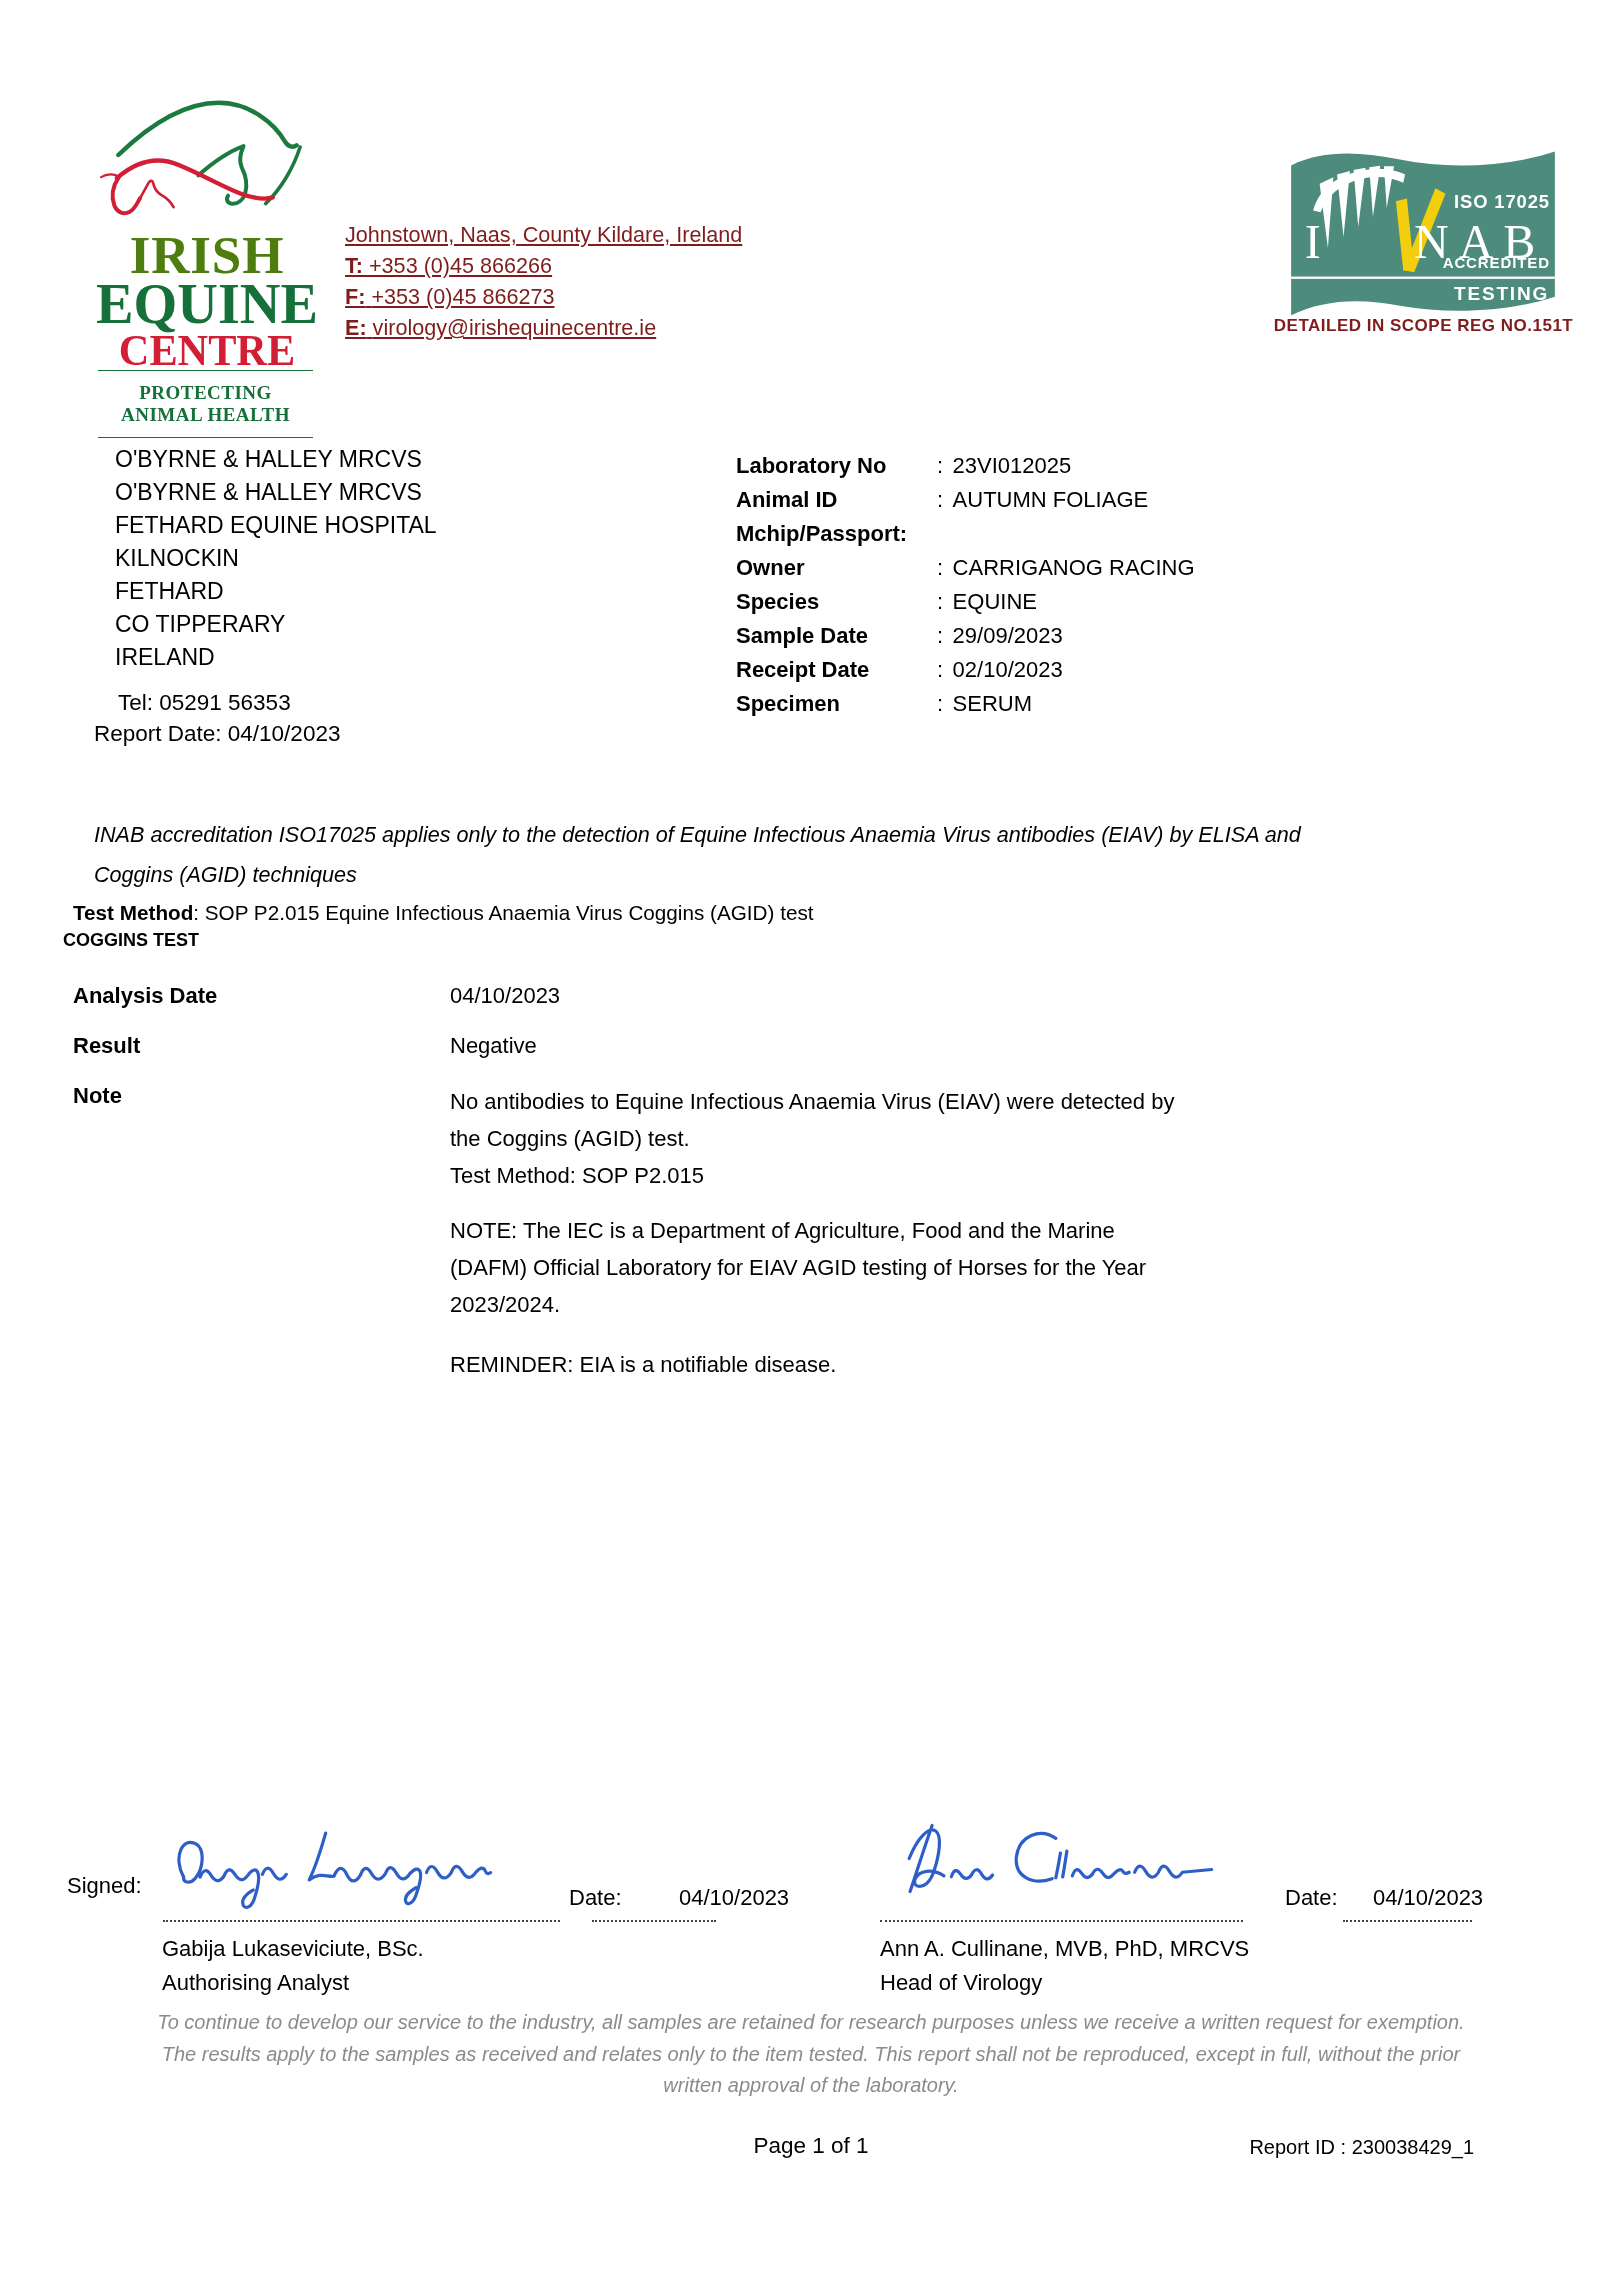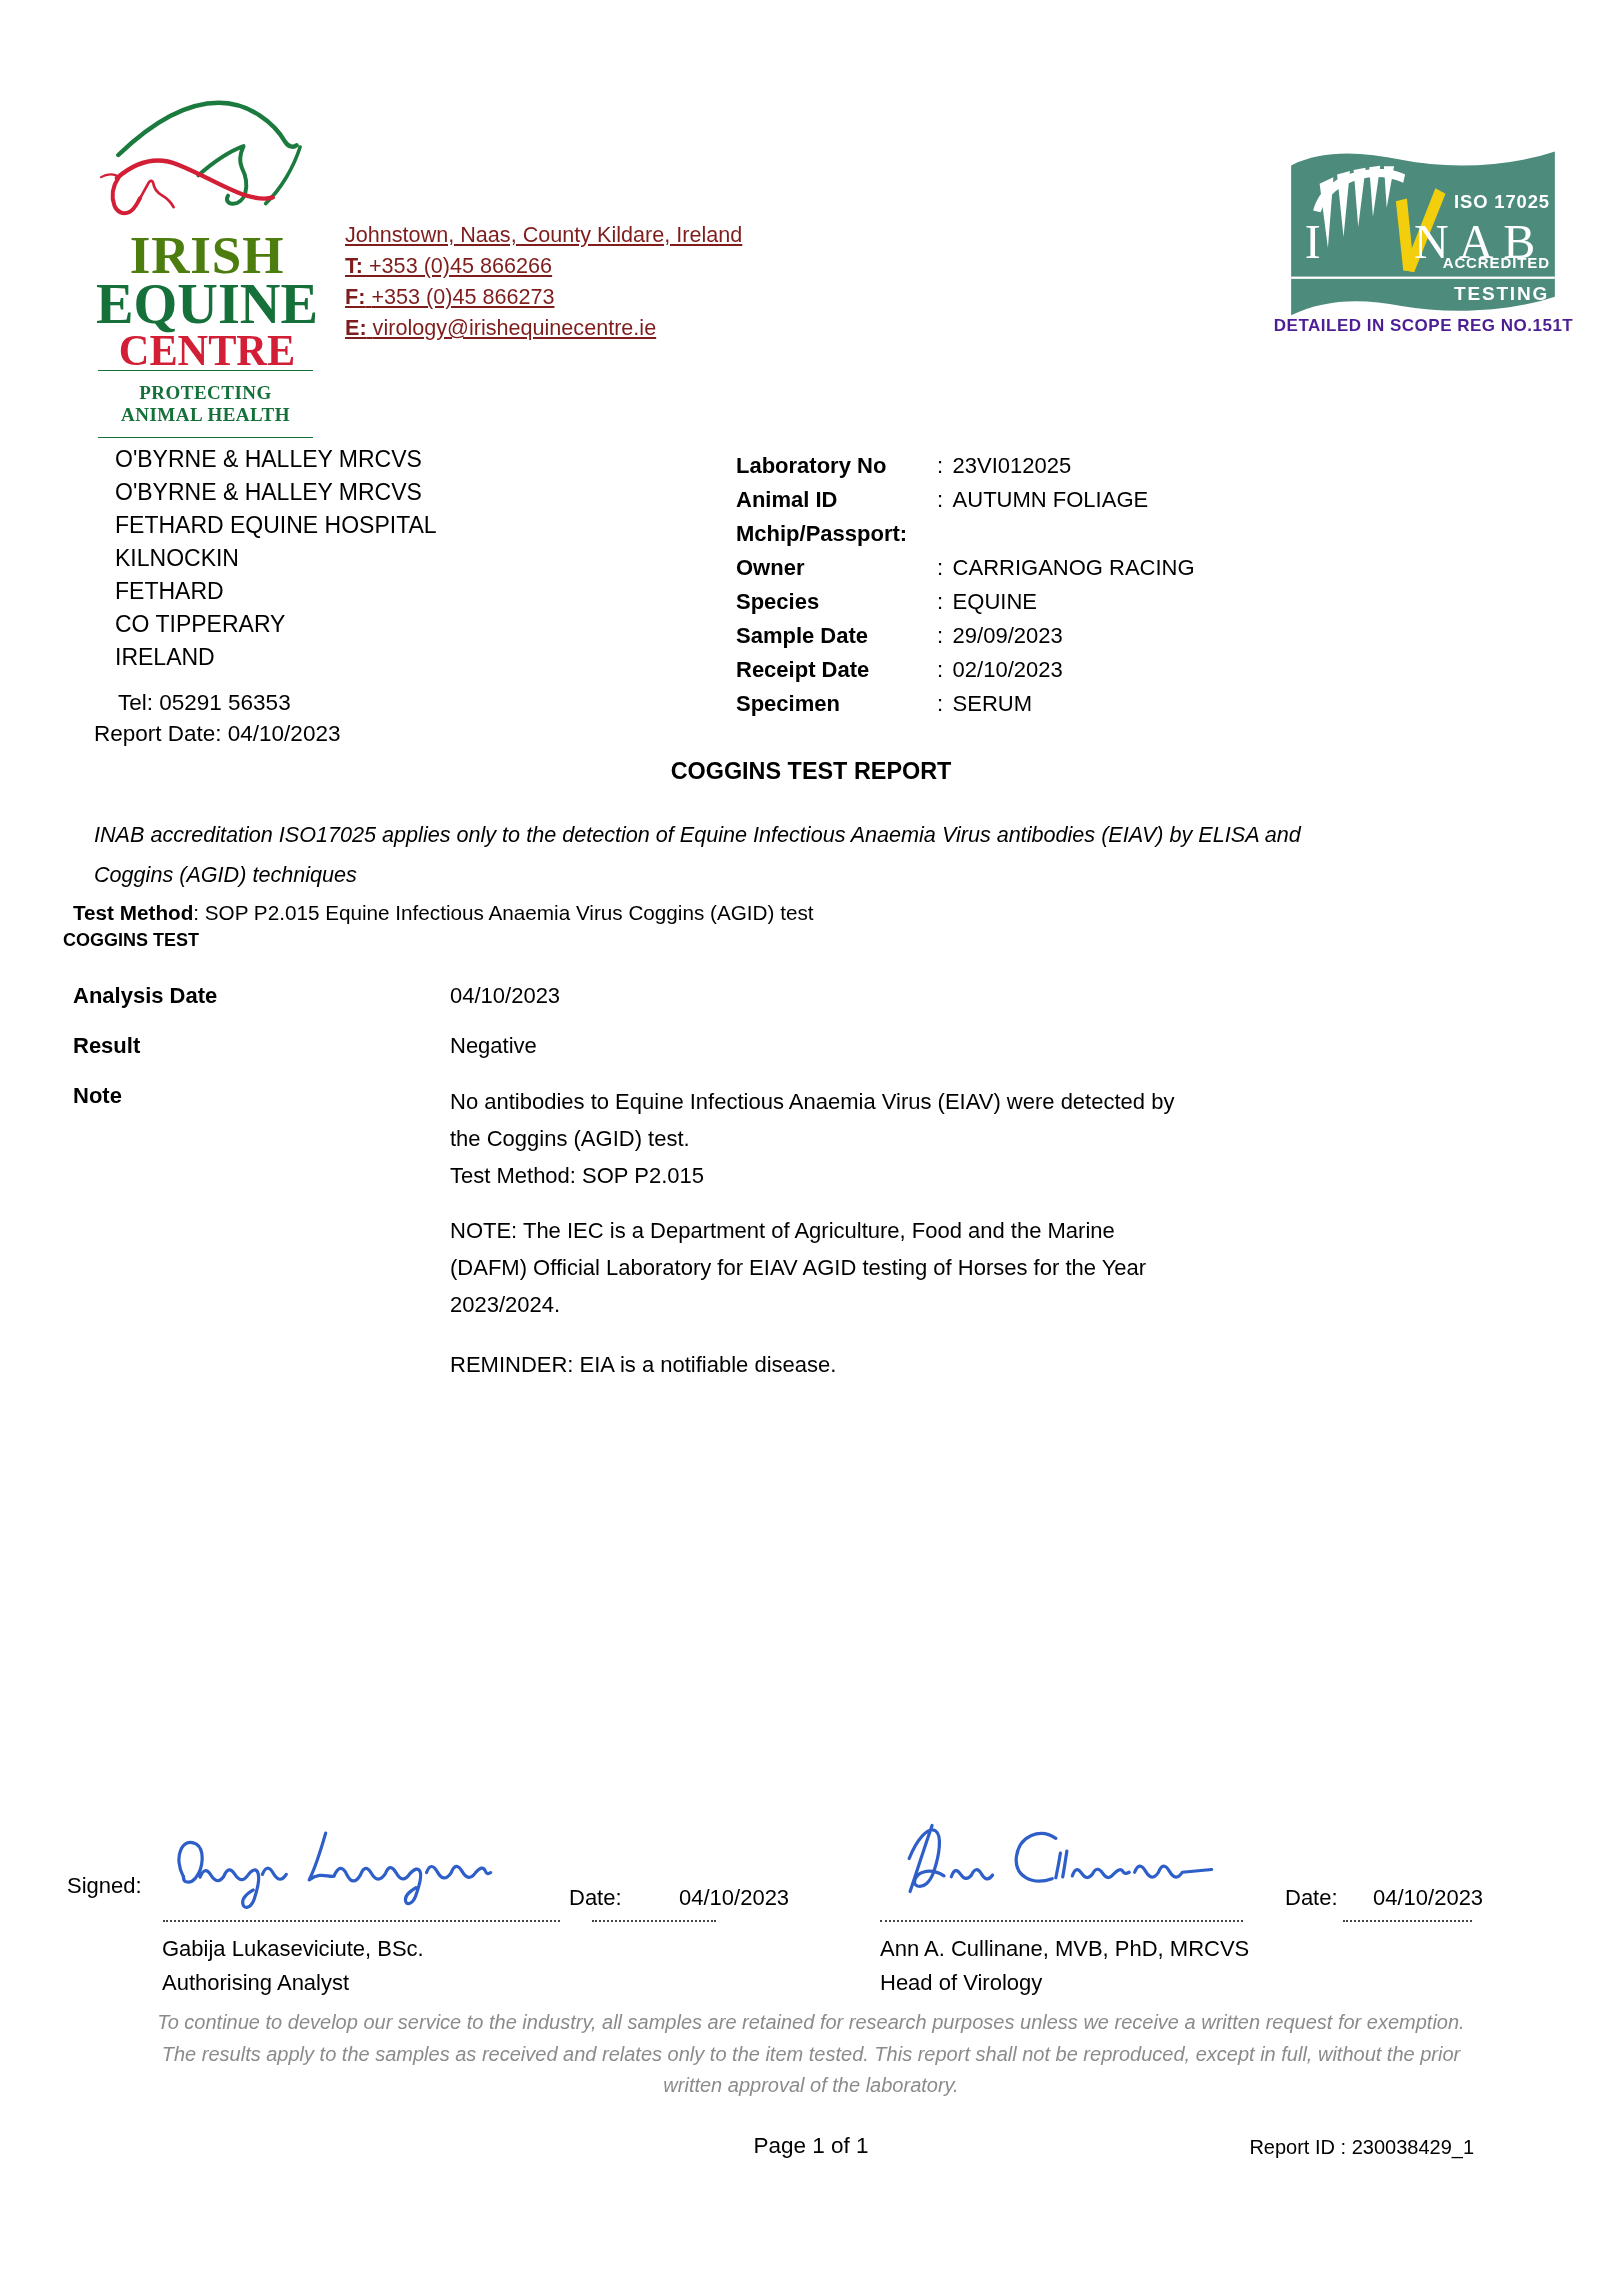--- a/index.html
+++ b/index.html
@@ -24,21 +24,21 @@
 
   
   #badge{left:1291px;top:147px;width:264px;height:170px;}
   #badge .btxt{position:absolute;color:#fff;}
   #badge-iso{left:156px;top:44px;width:103px;font-size:18.4px;letter-spacing:0.9px;font-weight:600;text-align:right;}
   #badge-i{left:13.8px;top:67px;font-family:"Liberation Serif",serif;font-size:48px;}
   #badge-nab{left:123px;top:67px;font-family:"Liberation Serif",serif;font-size:48px;letter-spacing:10px;}
   #badge-accred{left:133px;top:107px;width:126px;font-size:15px;letter-spacing:0.9px;font-weight:700;text-align:right;}
   #badge-testing{left:133px;top:136px;width:125px;font-size:19px;letter-spacing:1.8px;font-weight:600;text-align:right;}
   #badge-scope{left:1271px;top:316px;width:305px;text-align:center;
-               font-size:17px;font-weight:bold;color:#4c1d95;letter-spacing:0.5px;}
+               font-size:17px;font-weight:bold;color:#7f1d1d;letter-spacing:0.5px;}
 
   
   #recipient{left:115px;top:443px;font-size:23px;line-height:33px;}
   #tel{left:118px;top:690px;font-size:22.5px;}
   #report-date{left:94px;top:721px;font-size:22.5px;}
 
   
   #sample{left:736px;top:432px;font-size:22px;margin-top:21px;}
   .srow{display:flex;height:34px;align-items:flex-start;}
   .slabel{width:201px;font-weight:bold;}
@@ -187,21 +187,20 @@
         <span class="scolon">:</span>
         <span class="sval">02/10/2023</span>
       </div>
     <div class="srow">
         <span class="slabel">Specimen</span>
         <span class="scolon">:</span>
         <span class="sval">SERUM</span>
       </div>
   </div>
 
-  <div class="abs" id="title">COGGINS TEST REPORT</div>
   <div class="abs" id="accred-note">
     <div>INAB accreditation ISO17025 applies only to the detection of Equine Infectious Anaemia Virus antibodies (EIAV) by ELISA and</div>
     <div>Coggins (AGID) techniques</div>
   </div>
   <div class="abs" id="test-method"><span class="lb">Test Method</span><span>: SOP P2.015 Equine Infectious Anaemia Virus Coggins (AGID) test</span></div>
   <div class="abs" id="coggins-head">COGGINS TEST</div>
 
   <div class="abs rlabel" id="analysis-label">Analysis Date</div>
   <div class="abs rvalue" id="analysis-value">04/10/2023</div>
   <div class="abs rlabel" id="result-label">Result</div>

